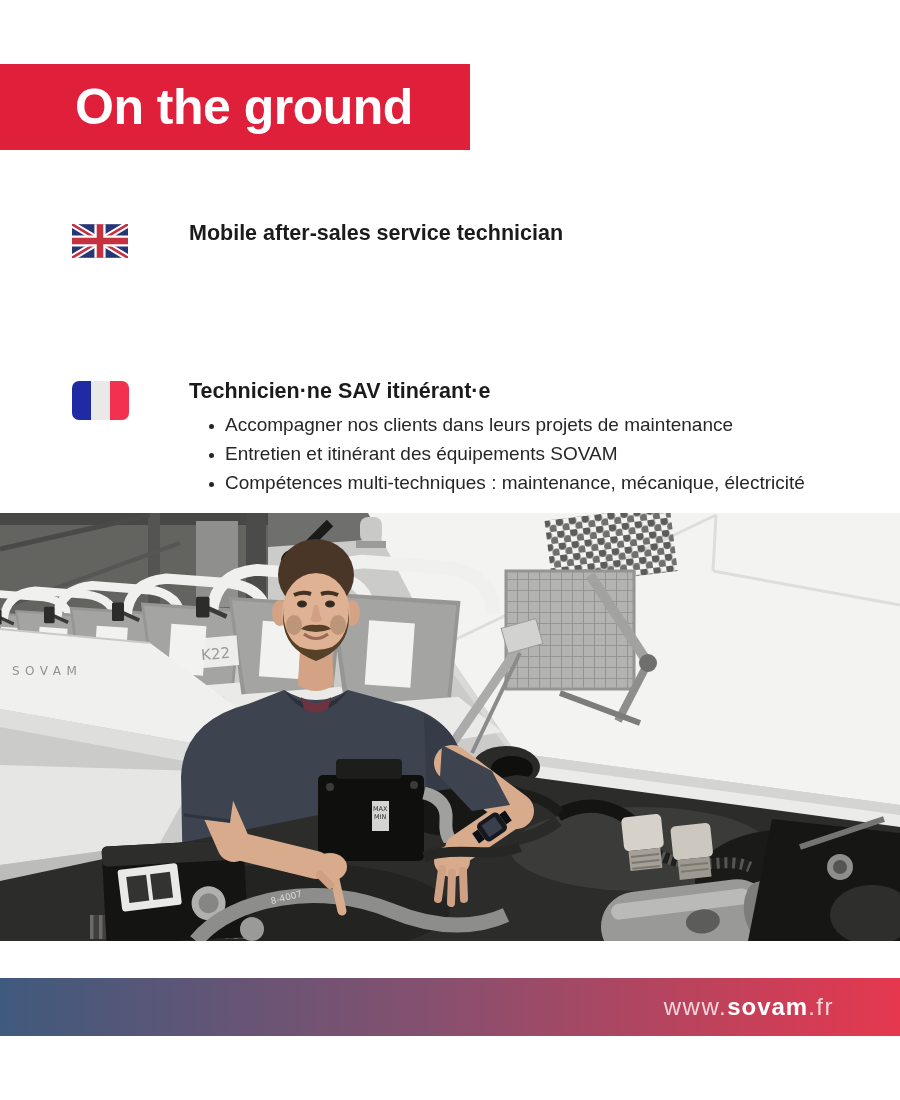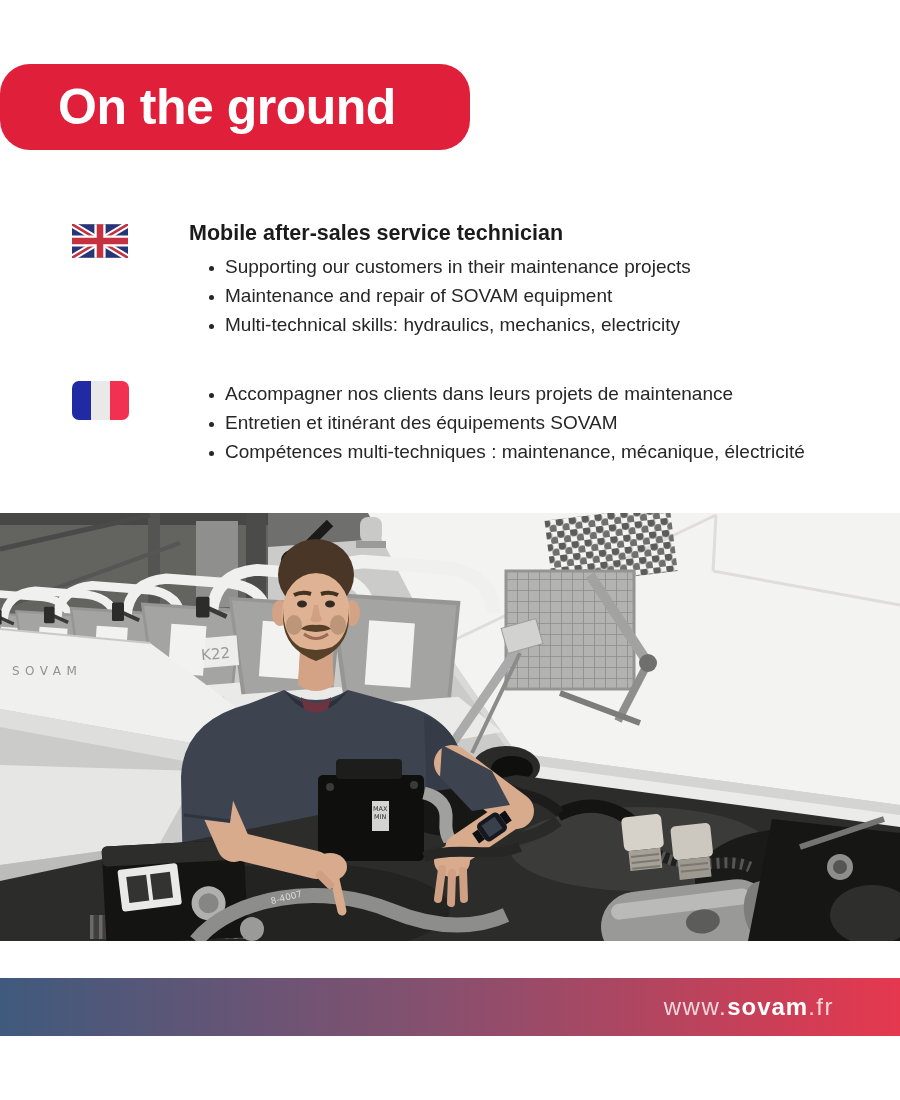--- a/index.html
+++ b/index.html
@@ -3,21 +3,21 @@
 <meta charset="utf-8">
 <style>
   html,body{margin:0;padding:0;background:#ffffff;}
   .canvas{
     position:relative;width:900px;height:1100px;background:#ffffff;overflow:hidden;
     font-family:"Liberation Sans", sans-serif;color:#262626;
   }
   
   .banner{
     position:absolute;left:0;top:64px;width:470px;height:86px;background:#e01f3b;
-    display:flex;align-items:center;padding-left:58px;box-sizing:border-box;border-radius:30px;
+    display:flex;align-items:center;padding-left:75px;box-sizing:border-box;
   }
   .banner h1{
     margin:0;font-size:50px;font-weight:700;color:#ffffff;letter-spacing:-0.5px;white-space:nowrap;
   }
   
   .lang-block{position:absolute;left:72px;right:10px;}
   .lang-block.en{top:221px;}
   .lang-block.fr{top:379px;}
   .flag{position:absolute;left:0;}
   .lang-block.en .flag{top:3px;}
@@ -55,44 +55,40 @@
       <svg width="56" height="34" viewBox="0 0 60 36">
         <rect width="60" height="36" fill="#283577"></rect>
         <path d="M0,0 L60,36 M60,0 L0,36" stroke="#ffffff" stroke-width="7"></path>
         <path d="M0,0 L60,36 M60,0 L0,36" stroke="#c5313f" stroke-width="2.8"></path>
         <path d="M30,0 V36 M0,18 H60" stroke="#ffffff" stroke-width="12"></path>
         <path d="M30,0 V36 M0,18 H60" stroke="#c5313f" stroke-width="7"></path>
       </svg>
     </span>
     <div class="texts">
       <h2>Mobile after-sales service technician</h2>
-      <ul>
-        <li>Supporting our customers in their maintenance projects</li>
-        <li>Maintenance and repair of SOVAM equipment</li>
-        <li>Multi-technical skills: hydraulics, mechanics, electricity</li>
-      </ul>
     </div>
   </section>
 
   <section class="lang-block fr">
     <span class="flag">
       <svg width="57" height="39" viewBox="0 0 57 39">
         <defs>
             <clipPath id="frclip">
               <rect width="57" height="39" rx="7"></rect>
             </clipPath>
           </defs>
         <g clip-path="url(#frclip)">
           <rect x="0" width="19" height="39" fill="#1f2aa3"></rect>
           <rect x="19" width="19" height="39" fill="#e9e9e9"></rect>
           <rect x="38" width="19" height="39" fill="#f23050"></rect>
         </g>
       </svg>
     </span>
     <div class="texts">
+      <h2>Technicien·ne SAV itinérant·e</h2>
       <ul>
         <li>Accompagner nos clients dans leurs projets de maintenance</li>
         <li>Entretien et itinérant des équipements SOVAM</li>
         <li>Compétences multi-techniques : maintenance, mécanique, électricité</li>
       </ul>
     </div>
   </section>
 
   <div class="photo">
     <svg viewBox="0 0 900 428" preserveAspectRatio="none">

